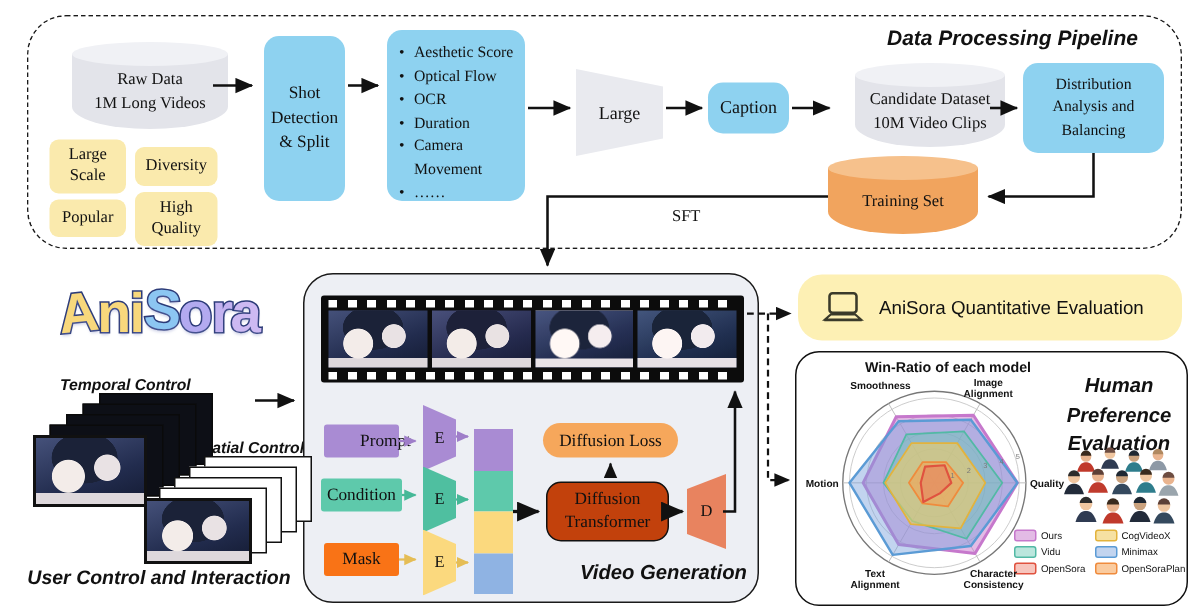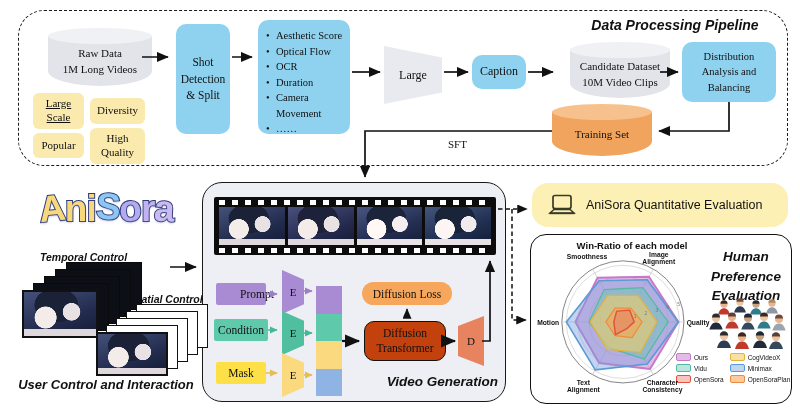--- a/index.html
+++ b/index.html
@@ -59,21 +59,21 @@
   .filmstrip{left:214px;top:197px;width:282px;height:58px;background:#0c0c0c;border-radius:2px;
              display:flex;align-items:center;gap:3px;padding:10px 5px;}
   .filmstrip::before,.filmstrip::after{content:"";position:absolute;left:5px;right:5px;height:5px;
              background:repeating-linear-gradient(90deg,#fff 0 6px,transparent 6px 13px);}
   .filmstrip::before{top:2.5px;}
   .filmstrip::after{bottom:2.5px;}
   .filmstrip .anime-frame{flex:1;height:38px;}
   .inbox{font-size:11.5px;border-radius:2px;}
   .in-prompt{background:#a98bd3;padding-left:32px;}
   .in-cond{background:#5ec9ab;}
-  .in-mask{background:#fde047;}
+  .in-mask{background:#f97316;}
   .etrap{width:22px;height:44px;clip-path:polygon(0 0,100% 22%,100% 78%,0 100%);font-size:11px;}
   .e-purple{background:#a98bd3;}
   .e-teal{background:#4fbfa0;}
   .e-yellow{background:#fbd97e;}
   .stack{left:316px;top:286px;width:26px;height:110px;display:flex;flex-direction:column;}
   .stack div{flex:1;}
   .dt{left:364px;top:321px;width:82px;height:40px;background:#c2410c;border:1.7px solid #111;border-radius:10px;font-size:11.5px;line-height:1.3;}
   .dloss{left:362px;top:282px;width:90px;height:23px;background:#f6a75b;border-radius:12px;font-size:11.5px;}
   .dtrap{left:458px;top:316px;width:26px;height:50px;background:#e8835f;
          clip-path:polygon(0 20%,100% 0,100% 100%,0 80%);font-size:11px;}
@@ -100,21 +100,21 @@
   <div class="abs pipe-border"></div>
   <div class="abs pipe-title">Data Processing Pipeline</div>
 
   <div class="abs cyl cyl-gray serif" style="left:36px;top:36px;width:104px;height:50px;">
     <div class="ctxt">
       <span>Raw Data</span>
       <span>1M Long Videos</span>
     </div>
   </div>
 
-  <div class="abs tag serif ctr" style="left:33px;top:93px;width:51px;height:36px;text-decoration:underline;">Large Scale</div>
+  <div class="abs tag serif ctr" style="left:33px;top:93px;width:51px;height:36px;">Large Scale</div>
   <div class="abs tag serif ctr" style="left:90px;top:98px;width:55px;height:26px;">Diversity</div>
   <div class="abs tag serif ctr" style="left:33px;top:133px;width:51px;height:25px;">Popular</div>
   <div class="abs tag serif ctr" style="left:90px;top:128px;width:55px;height:36px;">High Quality</div>
 
   <div class="abs bluebox serif ctr" style="left:176px;top:24px;width:54px;height:110px;">Shot Detection &amp; Split</div>
 
   <div class="abs bullets serif">
     <div class="bullet-item">Aesthetic Score</div>
     <div class="bullet-item">Optical Flow</div>
     <div class="bullet-item">OCR</div>

